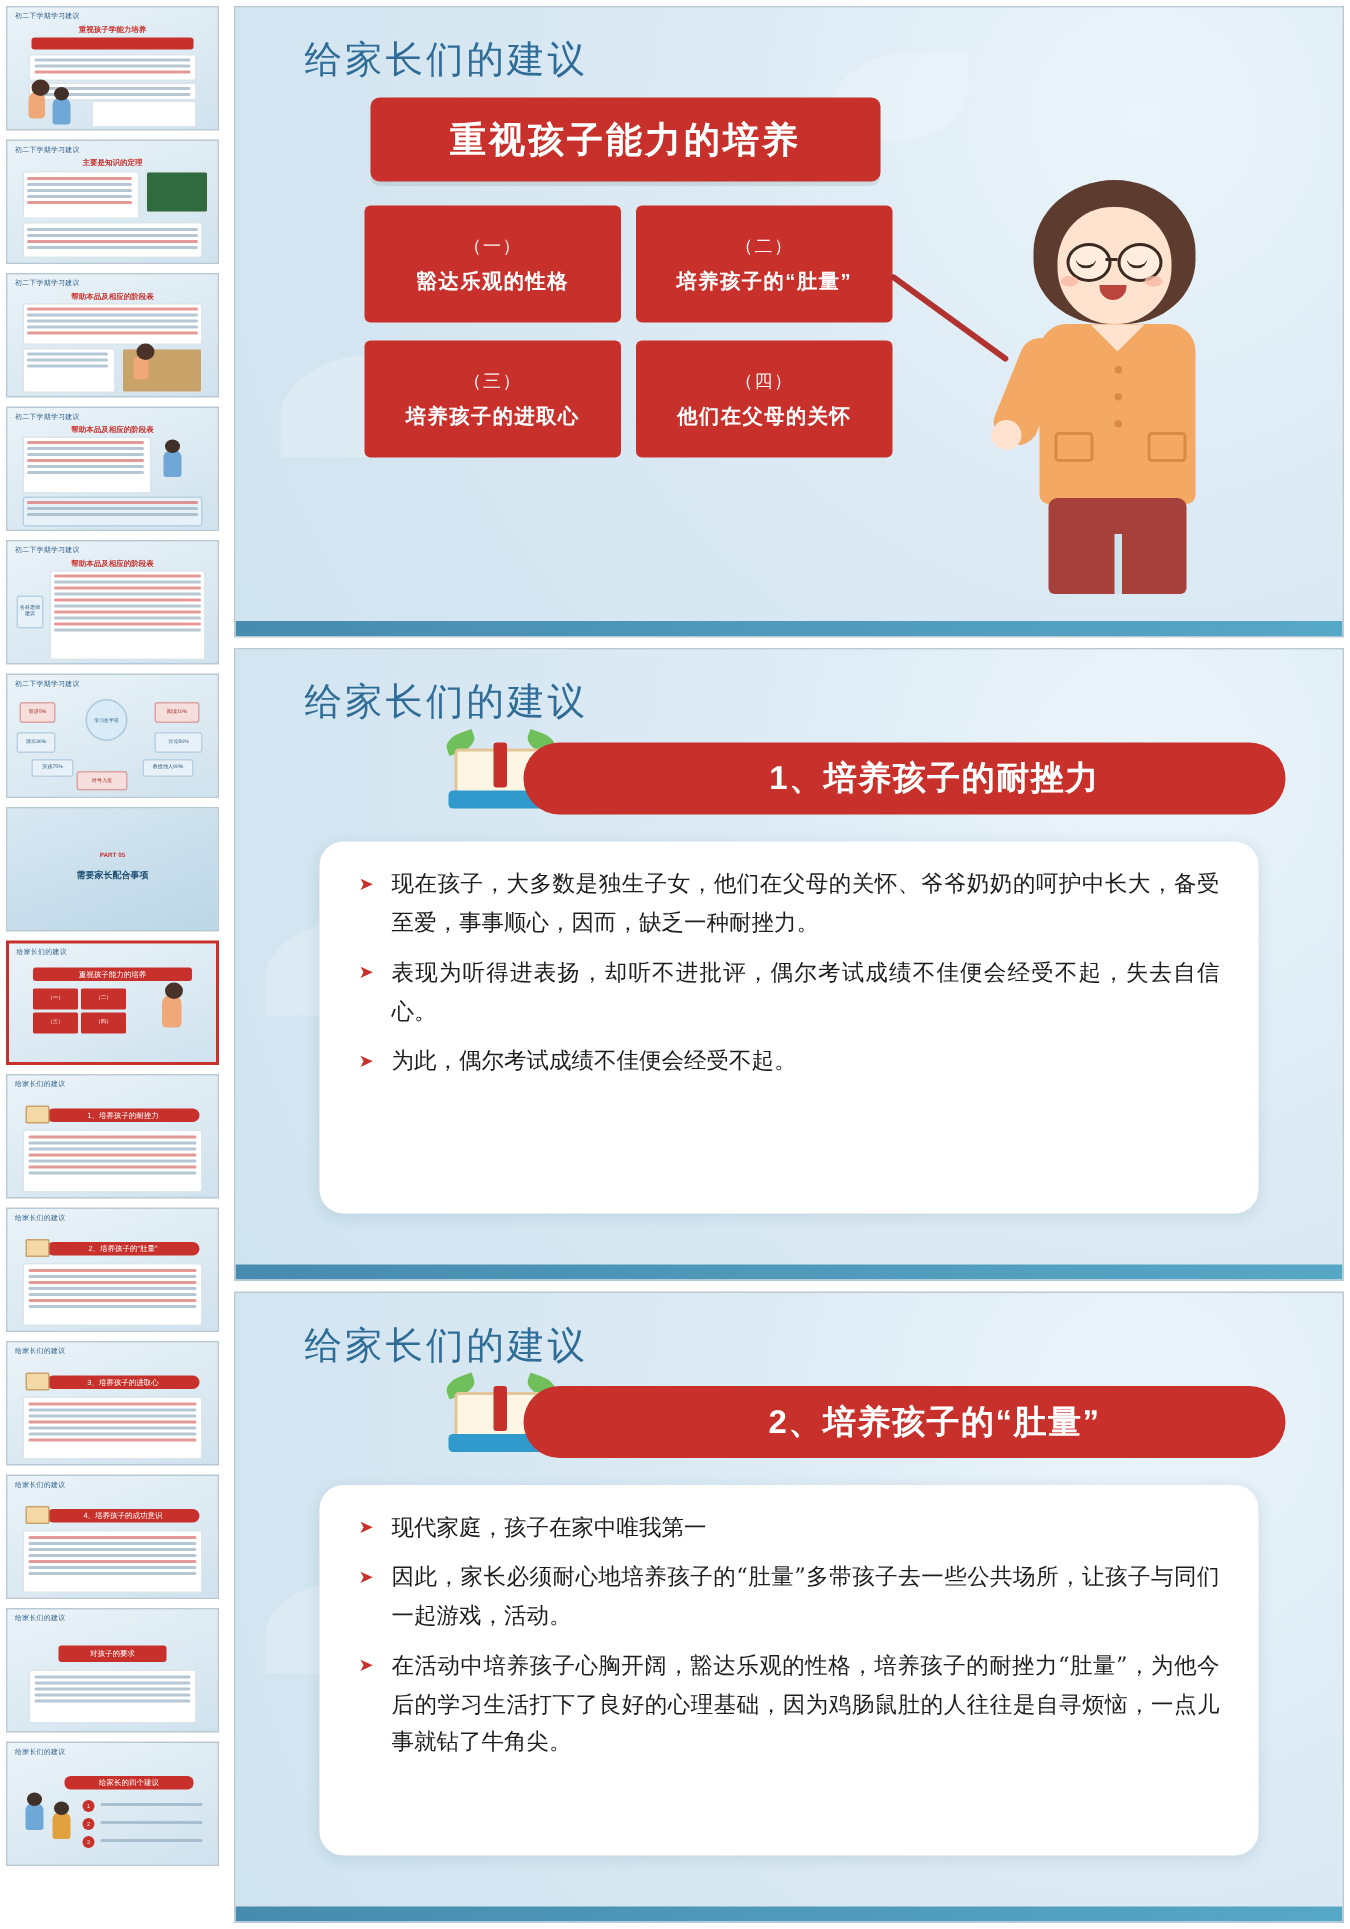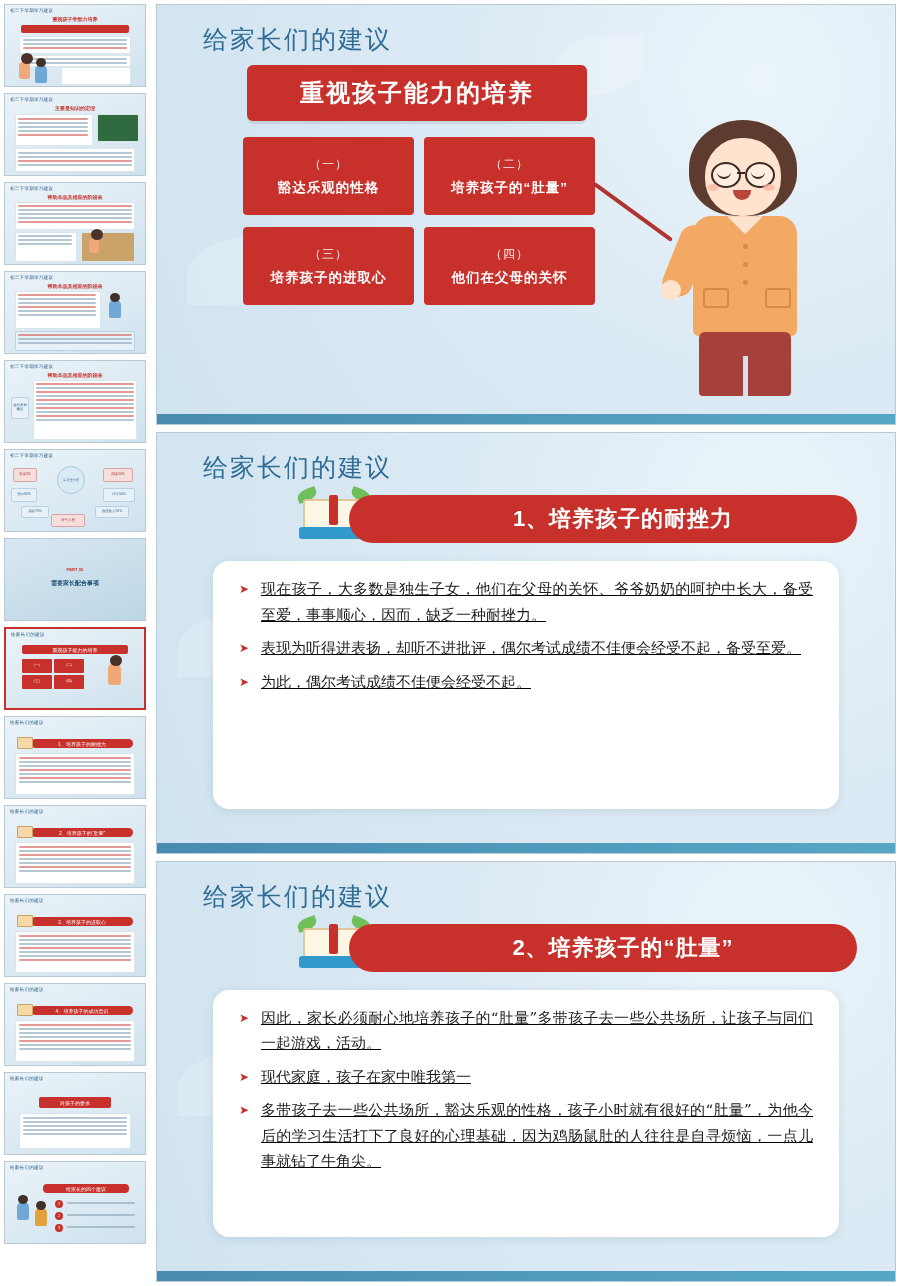--- a/index.html
+++ b/index.html
@@ -470,21 +470,20 @@
     position: absolute;
     left: 56px;
     right: 56px;
     top: 128px;
     bottom: 44px;
     background: #ffffff;
     border-radius: 16px;
     box-shadow: 0 2px 10px rgba(40,80,110,.12);
     padding: 16px 26px;
     box-sizing: border-box;
-    text-decoration: underline;
   }
   .bullets {
     margin: 0;
     padding: 0;
     list-style: none;
   }
   .bullets li {
     position: relative;
     padding-left: 22px;
     margin-bottom: 8px;
@@ -805,21 +804,21 @@
           <div class="pages"></div>
           <div class="spine"></div>
           <div class="base"></div>
         </div>
         <div class="sec-pill">1、培养孩子的耐挫力</div>
       </div>
 
       <div class="content-box">
         <ul class="bullets">
           <li>现在孩子，大多数是独生子女，他们在父母的关怀、爷爷奶奶的呵护中长大，备受至爱，事事顺心，因而，缺乏一种耐挫力。</li>
-          <li>表现为听得进表扬，却听不进批评，偶尔考试成绩不佳便会经受不起，备受至爱。</li>
+          <li>表现为听得进表扬，却听不进批评，偶尔考试成绩不佳便会经受不起，失去自信心。</li>
           <li>为此，偶尔考试成绩不佳便会经受不起。</li>
         </ul>
       </div>
     </div>
 
     <div class="slide">
       <div class="leaf" style="left:20px;top:190px;width:110px;height:64px;opacity:.45;"></div>
       <div class="slide-title">给家长们的建议</div>
 
       <div class="sec-header">
@@ -828,21 +827,21 @@
           <div class="leaf2"></div>
           <div class="pages"></div>
           <div class="spine"></div>
           <div class="base"></div>
         </div>
         <div class="sec-pill">2、培养孩子的“肚量”</div>
       </div>
 
       <div class="content-box">
         <ul class="bullets">
+          <li>现代家庭，孩子在家中唯我第一</li>
           <li>因此，家长必须耐心地培养孩子的“肚量”多带孩子去一些公共场所，让孩子与同们一起游戏，活动。</li>
-          <li>现代家庭，孩子在家中唯我第一</li>
-          <li>多带孩子去一些公共场所，豁达乐观的性格，孩子小时就有很好的“肚量”，为他今后的学习生活打下了良好的心理基础，因为鸡肠鼠肚的人往往是自寻烦恼，一点儿事就钻了牛角尖。</li>
+          <li>在活动中培养孩子心胸开阔，豁达乐观的性格，培养孩子的耐挫力“肚量”，为他今后的学习生活打下了良好的心理基础，因为鸡肠鼠肚的人往往是自寻烦恼，一点儿事就钻了牛角尖。</li>
         </ul>
       </div>
     </div>
 
   </div>
 </div>
 
 </body></html>

